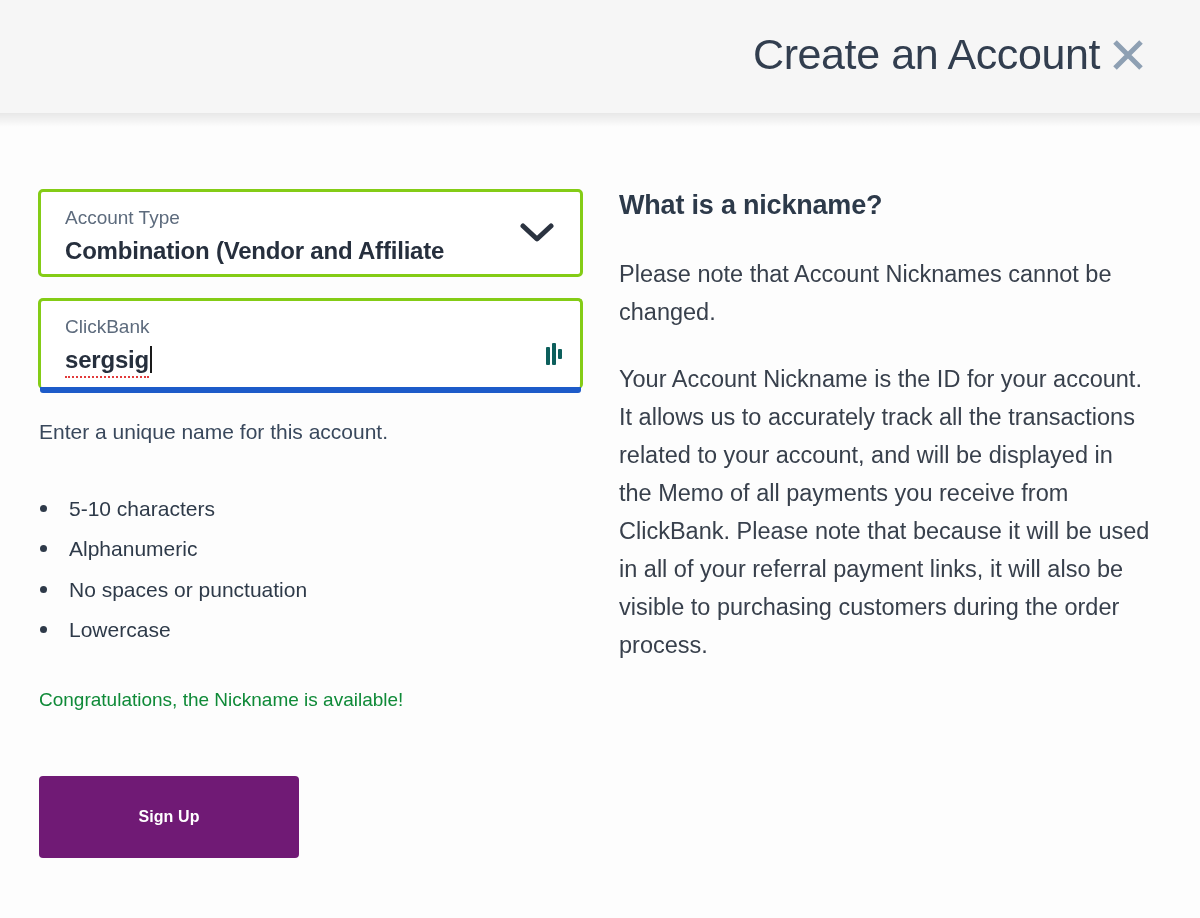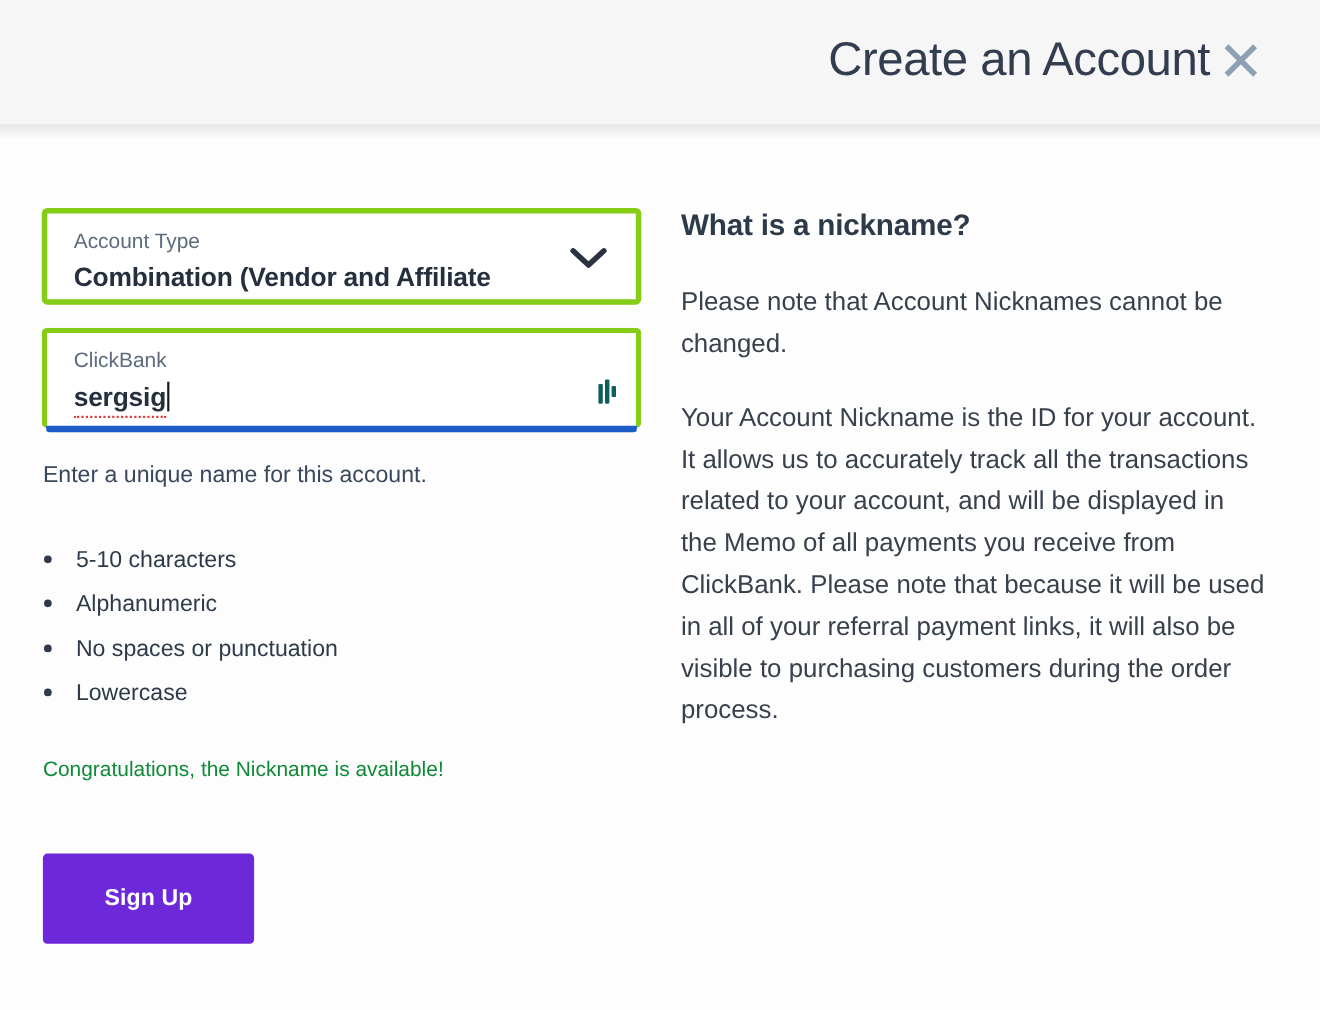--- a/index.html
+++ b/index.html
@@ -84,21 +84,21 @@
     padding-left: 39px;
     box-sizing: border-box;
   }
 
   
   .field {
     position: relative;
     width: 545px;
     box-sizing: border-box;
     background: #ffffff;
-    border: 5px solid #84cc16;
+    border: 3px solid #84cc16;
     border-radius: 5px;
   }
   .field-select {
     height: 88px;
     padding: 14px 20px 0 24px;
     margin-bottom: 21px;
     display: flex;
     align-items: flex-start;
     justify-content: space-between;
     cursor: pointer;
@@ -210,28 +210,28 @@
     font-size: 19px;
     color: #0f8a38;
     line-height: 1.38;
     margin: 45px 0 0 1px;
     max-width: 460px;
   }
 
   .signup-button {
     display: block;
     margin: 63px 0 0 1px;
-    background: #6d28d9;
+    background: #701a75;
     color: #ffffff;
     border: none;
     border-radius: 4px;
     font-family: "Liberation Sans", sans-serif;
-    font-size: 21px;
+    font-size: 16px;
     font-weight: 700;
-    width: 192px;
+    width: 260px;
     height: 82px;
     cursor: pointer;
     letter-spacing: 0.1px;
   }
 
   
   .info-heading {
     font-size: 27px;
     font-weight: 700;
     color: #2d3a4a;

